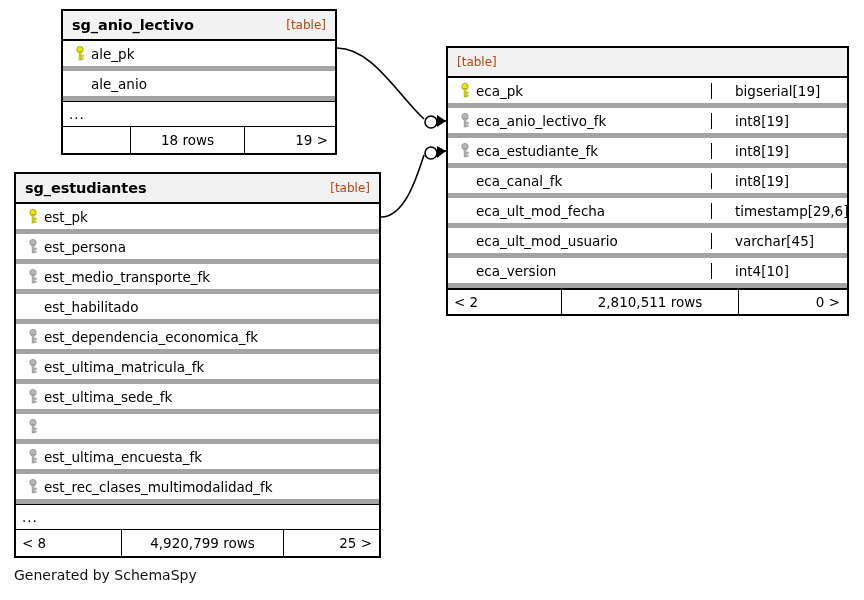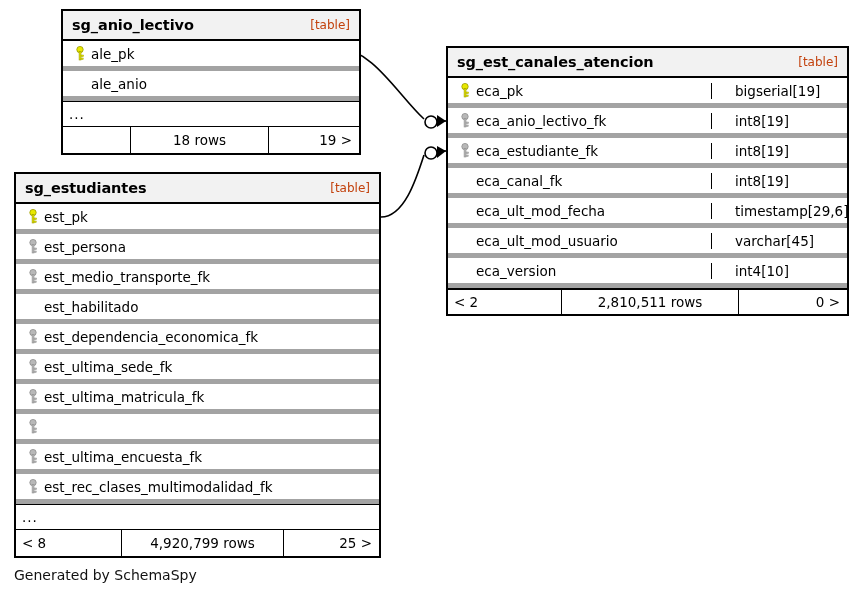--- a/index.html
+++ b/index.html
@@ -77,21 +77,21 @@
     </g>
 
     <g>
       <path d="M 381,217 C 404,217 416,180 424,155" fill="none" stroke="#000" stroke-width="1.6"></path>
       <circle cx="431" cy="153" r="6" fill="#ffffff" stroke="#000" stroke-width="1.6"></circle>
       <path d="M 446,151 L 437,146 L 437,158 Z" fill="#000"></path>
       <path d="M 446,151 L 438,151" stroke="#000" stroke-width="1.6"></path>
     </g>
   </svg>
 
-  <div class="tbl" style="left:61px;top:9px;width:300px;">
+  <div class="tbl" style="left:61px;top:9px;width:276px;">
     <div class="tbl-head">
       <span class="tbl-name">sg_anio_lectivo</span>
       <span class="tbl-tag">[table]</span>
     </div>
 
     <div class="row">
       <span class="col-name">
         <span class="keyslot">
           <svg width="11" height="16" viewBox="0 0 11 16">
             <circle cx="4" cy="3.6" r="3.2" fill="#e8e800" stroke="#9a9a00" stroke-width="0.8"></circle>
@@ -115,21 +115,20 @@
 
     <div class="foot" style="border-top:none;">
       <span class="foot-l" style="width:67px;"></span>
       <span class="foot-m">18 rows</span>
       <span class="foot-r" style="width:90px;">19 &gt;</span>
     </div>
   </div>
 
   <div class="tbl" style="left:446px;top:46px;width:403px;">
     <div class="tbl-head">
-      <span class="tbl-name">sg_est_canales_atencion</span>
       <span class="tbl-tag">[table]</span>
     </div>
 
     <div class="row">
       <span class="col-name">
         <span class="keyslot">
           <svg width="11" height="16" viewBox="0 0 11 16">
             <circle cx="4" cy="3.6" r="3.2" fill="#e8e800" stroke="#9a9a00" stroke-width="0.8"></circle>
             <rect x="3.1" y="5.4" width="1.9" height="8.6" fill="#e8e800" stroke="#9a9a00" stroke-width="0.6"></rect>
             <rect x="5" y="9" width="2.6" height="1.6" fill="#e8e800" stroke="#9a9a00" stroke-width="0.5"></rect>
@@ -282,35 +281,35 @@
     <div class="row">
       <span class="col-name">
         <span class="keyslot">
           <svg width="11" height="16" viewBox="0 0 11 16">
             <circle cx="4" cy="3.6" r="3.2" fill="#b8b8b8" stroke="#8f8f8f" stroke-width="0.8"></circle>
             <rect x="3.1" y="5.4" width="1.9" height="8.6" fill="#b8b8b8" stroke="#8f8f8f" stroke-width="0.6"></rect>
             <rect x="5" y="9" width="2.6" height="1.6" fill="#b8b8b8" stroke="#8f8f8f" stroke-width="0.5"></rect>
             <rect x="5" y="12" width="2.2" height="1.5" fill="#b8b8b8" stroke="#8f8f8f" stroke-width="0.5"></rect>
           </svg>
         </span>
+        <span>est_ultima_matricula_fk</span>
+      </span>
+    </div>
+
+    <div class="row">
+      <span class="col-name">
+        <span class="keyslot">
+          <svg width="11" height="16" viewBox="0 0 11 16">
+            <circle cx="4" cy="3.6" r="3.2" fill="#b8b8b8" stroke="#8f8f8f" stroke-width="0.8"></circle>
+            <rect x="3.1" y="5.4" width="1.9" height="8.6" fill="#b8b8b8" stroke="#8f8f8f" stroke-width="0.6"></rect>
+            <rect x="5" y="9" width="2.6" height="1.6" fill="#b8b8b8" stroke="#8f8f8f" stroke-width="0.5"></rect>
+            <rect x="5" y="12" width="2.2" height="1.5" fill="#b8b8b8" stroke="#8f8f8f" stroke-width="0.5"></rect>
+          </svg>
+        </span>
         <span>est_ultima_sede_fk</span>
-      </span>
-    </div>
-
-    <div class="row">
-      <span class="col-name">
-        <span class="keyslot">
-          <svg width="11" height="16" viewBox="0 0 11 16">
-            <circle cx="4" cy="3.6" r="3.2" fill="#b8b8b8" stroke="#8f8f8f" stroke-width="0.8"></circle>
-            <rect x="3.1" y="5.4" width="1.9" height="8.6" fill="#b8b8b8" stroke="#8f8f8f" stroke-width="0.6"></rect>
-            <rect x="5" y="9" width="2.6" height="1.6" fill="#b8b8b8" stroke="#8f8f8f" stroke-width="0.5"></rect>
-            <rect x="5" y="12" width="2.2" height="1.5" fill="#b8b8b8" stroke="#8f8f8f" stroke-width="0.5"></rect>
-          </svg>
-        </span>
-        <span>est_ultima_matricula_fk</span>
       </span>
     </div>
 
     <div class="row">
       <span class="col-name">
         <span class="keyslot">
           <svg width="11" height="16" viewBox="0 0 11 16">
             <circle cx="4" cy="3.6" r="3.2" fill="#b8b8b8" stroke="#8f8f8f" stroke-width="0.8"></circle>
             <rect x="3.1" y="5.4" width="1.9" height="8.6" fill="#b8b8b8" stroke="#8f8f8f" stroke-width="0.6"></rect>
             <rect x="5" y="9" width="2.6" height="1.6" fill="#b8b8b8" stroke="#8f8f8f" stroke-width="0.5"></rect>

